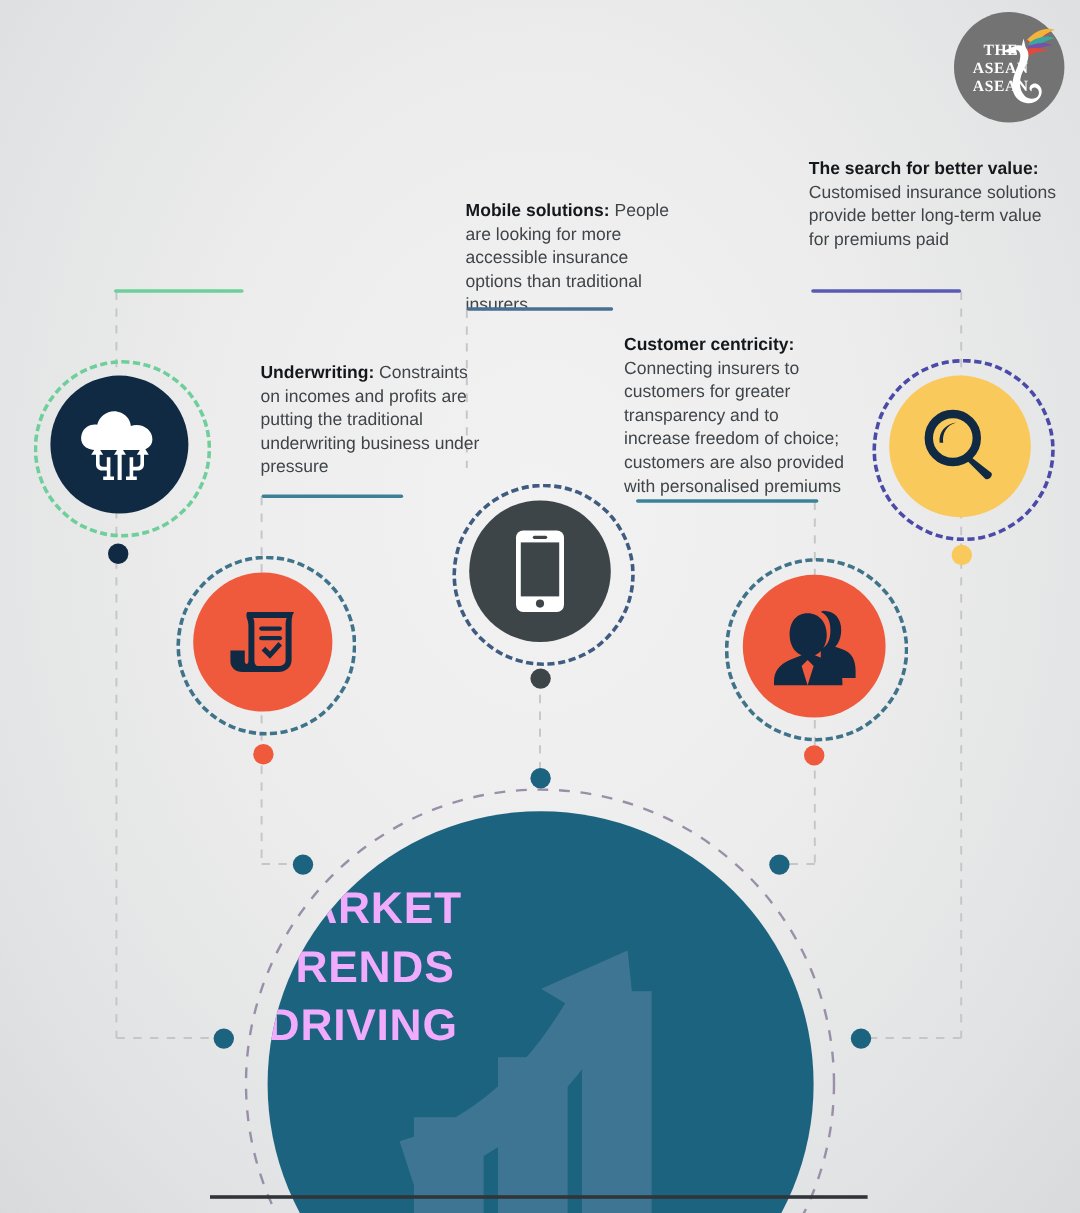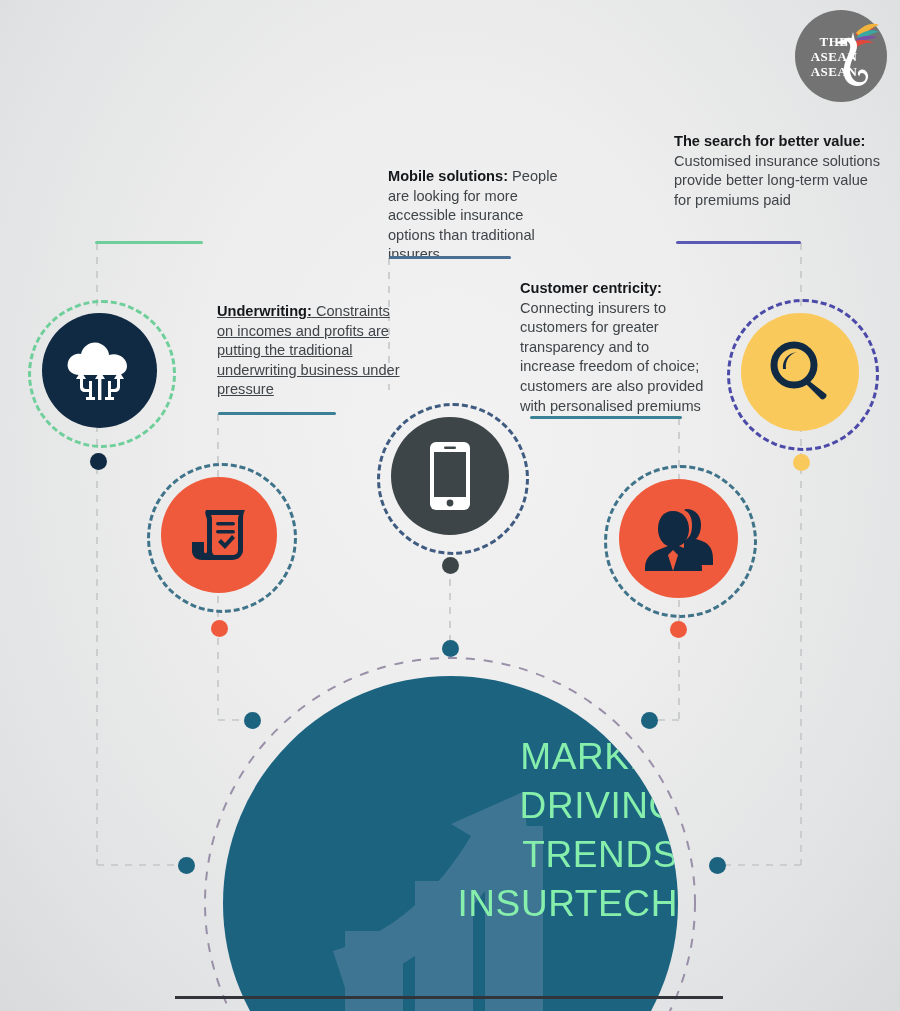--- a/index.html
+++ b/index.html
@@ -33,21 +33,21 @@
   .ring{position:absolute;border-radius:50%;border-style:dashed;border-width:3px;}
   .dot{position:absolute;border-radius:50%;}
 
   
   .hub{
     position:absolute;left:223px;top:676px;width:455px;height:455px;border-radius:50%;
     background:#1c6380;overflow:hidden;
   }
   .hub-title{
     position:absolute;left:0;right:0;top:56px;
-    text-align:right;color:#86efac;font-weight:normal;
+    text-align:left;color:#f0abfc;font-weight:bold;
     font-size:37px;line-height:49px;letter-spacing:.6px;
   }
   .baseline{position:absolute;left:175px;top:996px;width:548px;height:3px;background:#31353a;}
 </style>
 </head>
 <body>
 
 <div id="stage">
 
   <svg class="svg-layer" viewBox="0 0 900 1011">
@@ -79,23 +79,22 @@
       <g fill="#5b86a3" opacity="0.55">
         <rect x="122" y="255" width="58" height="150"></rect>
         <rect x="192" y="205" width="58" height="200"></rect>
         <rect x="262" y="150" width="58" height="255"></rect>
         <path d="M110,275 C170,258 215,215 248,160 L228,148 L300,116 L308,192 L286,180
                  C248,244 192,292 122,312 Z"></path>
       </g>
     </svg>
     <div class="hub-title">
       <div>MARKET</div>
+      <div>TRENDS</div>
       <div>DRIVING</div>
-      <div>TRENDS</div>
-      <div>INSURTECH</div>
     </div>
   </div>
   <div class="baseline"></div>
 
   <div class="dot" style="left:178px;top:857px;width:17px;height:17px;background:#1c6380;"></div>
   <div class="dot" style="left:244px;top:712px;width:17px;height:17px;background:#1c6380;"></div>
   <div class="dot" style="left:442px;top:640px;width:17px;height:17px;background:#1c6380;"></div>
   <div class="dot" style="left:641px;top:712px;width:17px;height:17px;background:#1c6380;"></div>
   <div class="dot" style="left:709px;top:857px;width:17px;height:17px;background:#1c6380;"></div>
 
@@ -127,21 +126,21 @@
                  C14,62 10,58 10,53 L10,44 L22,44 L22,53 C22,56 25,56 25,53 L25,23
                  C25,18 22,16 24,12 Z M29,17 C30,19 30,21 30,23 L30,52 C30,55 31,57 33,57
                  L50,57 C54,57 56,55 56,52 L56,23 C56,21 56,19 57,17 Z"></path>
         <rect x="34" y="24" width="19" height="3.6" rx="1.8"></rect>
         <rect x="34" y="32" width="19" height="3.6" rx="1.8"></rect>
         <path d="M36,44 L39,41 L43,45 L50,37 L53,40 L43,51 Z"></path>
       </g>
     </svg>
   </div>
   <div class="dot" style="left:211px;top:620px;width:17px;height:17px;background:#f05a3c;"></div>
-  <div class="tblock" style="left:217px;top:302px;width:185px;text-decoration:underline;">
+  <div class="tblock" style="left:217px;top:302px;width:185px;">
     <b>Underwriting:</b> 
     <span>Constraints on incomes and profits are putting the traditional underwriting business under pressure</span>
   </div>
   <div class="rule" style="left:218px;top:412px;width:118px;background:#3c7f96;"></div>
 
   <div class="ring" style="left:377px;top:403px;width:146px;height:146px;border-color:#3f5b80;"></div>
   <div class="node" style="left:391px;top:417px;width:118px;height:118px;background:#3d4548;">
     <svg width="46" height="72" viewBox="0 0 46 72">
       <rect x="3" y="2" width="40" height="68" rx="6" fill="#ffffff"></rect>
       <rect x="7" y="12" width="32" height="45" fill="#3d4548"></rect>

